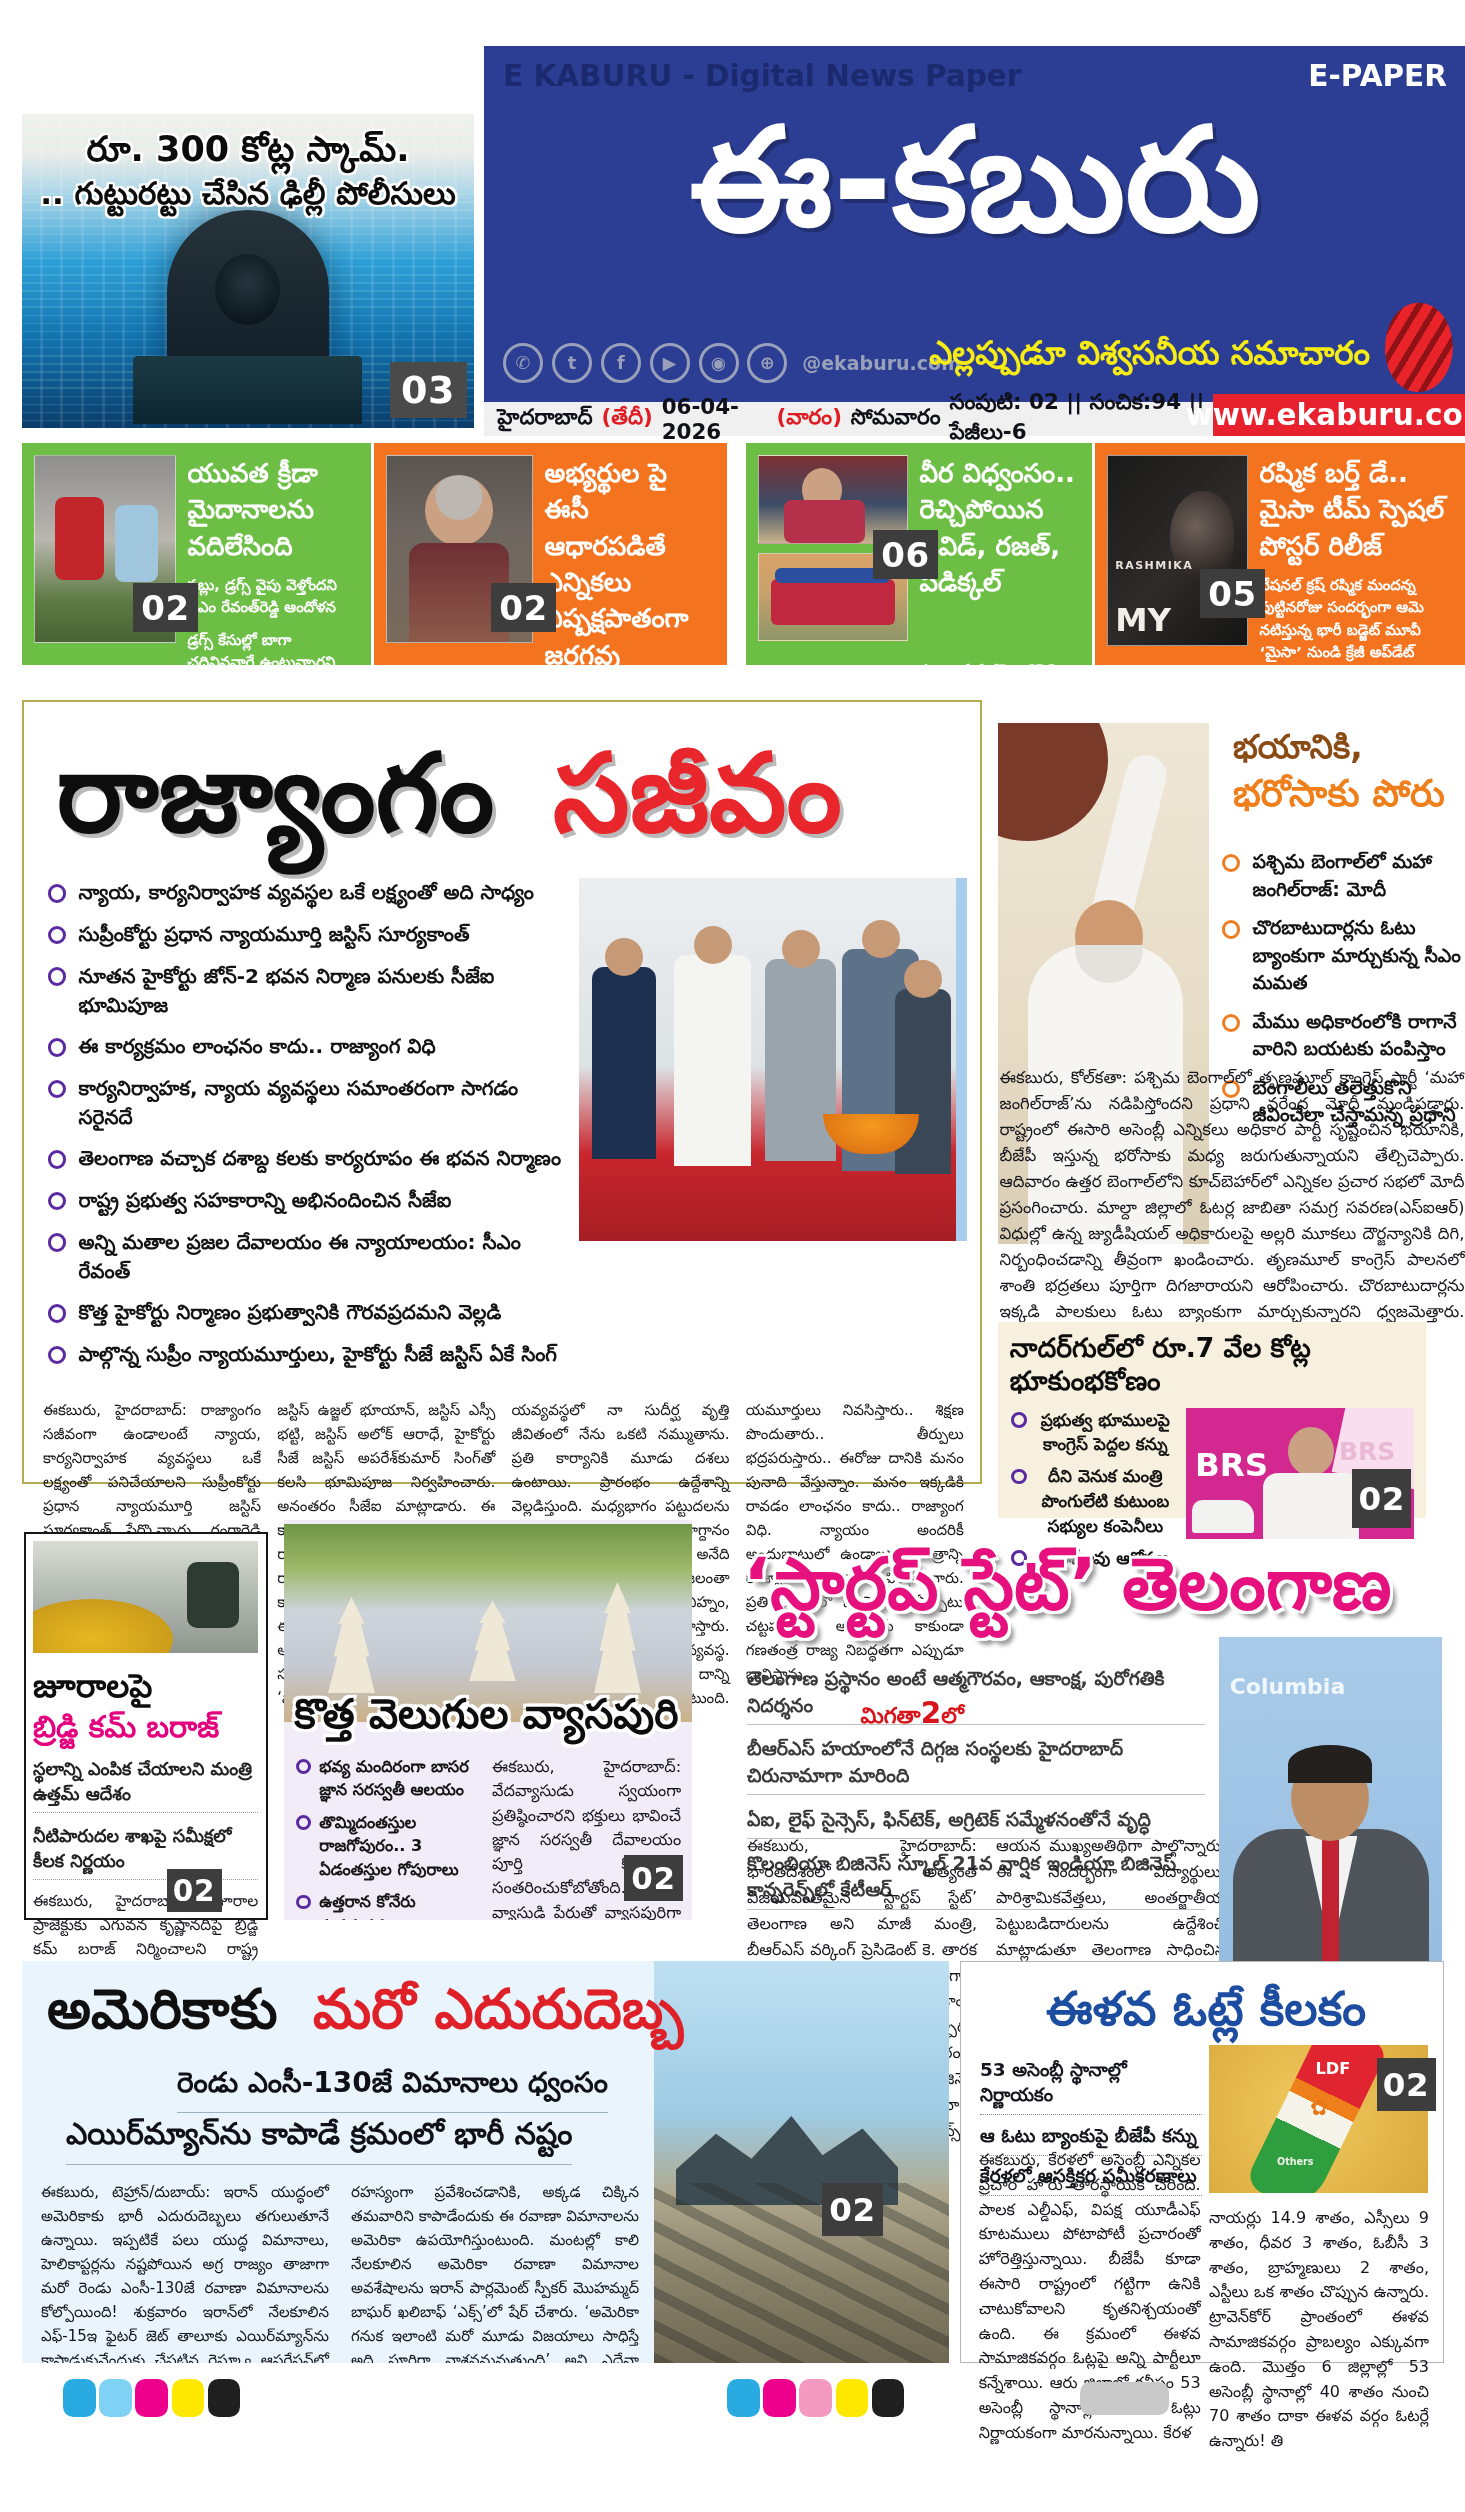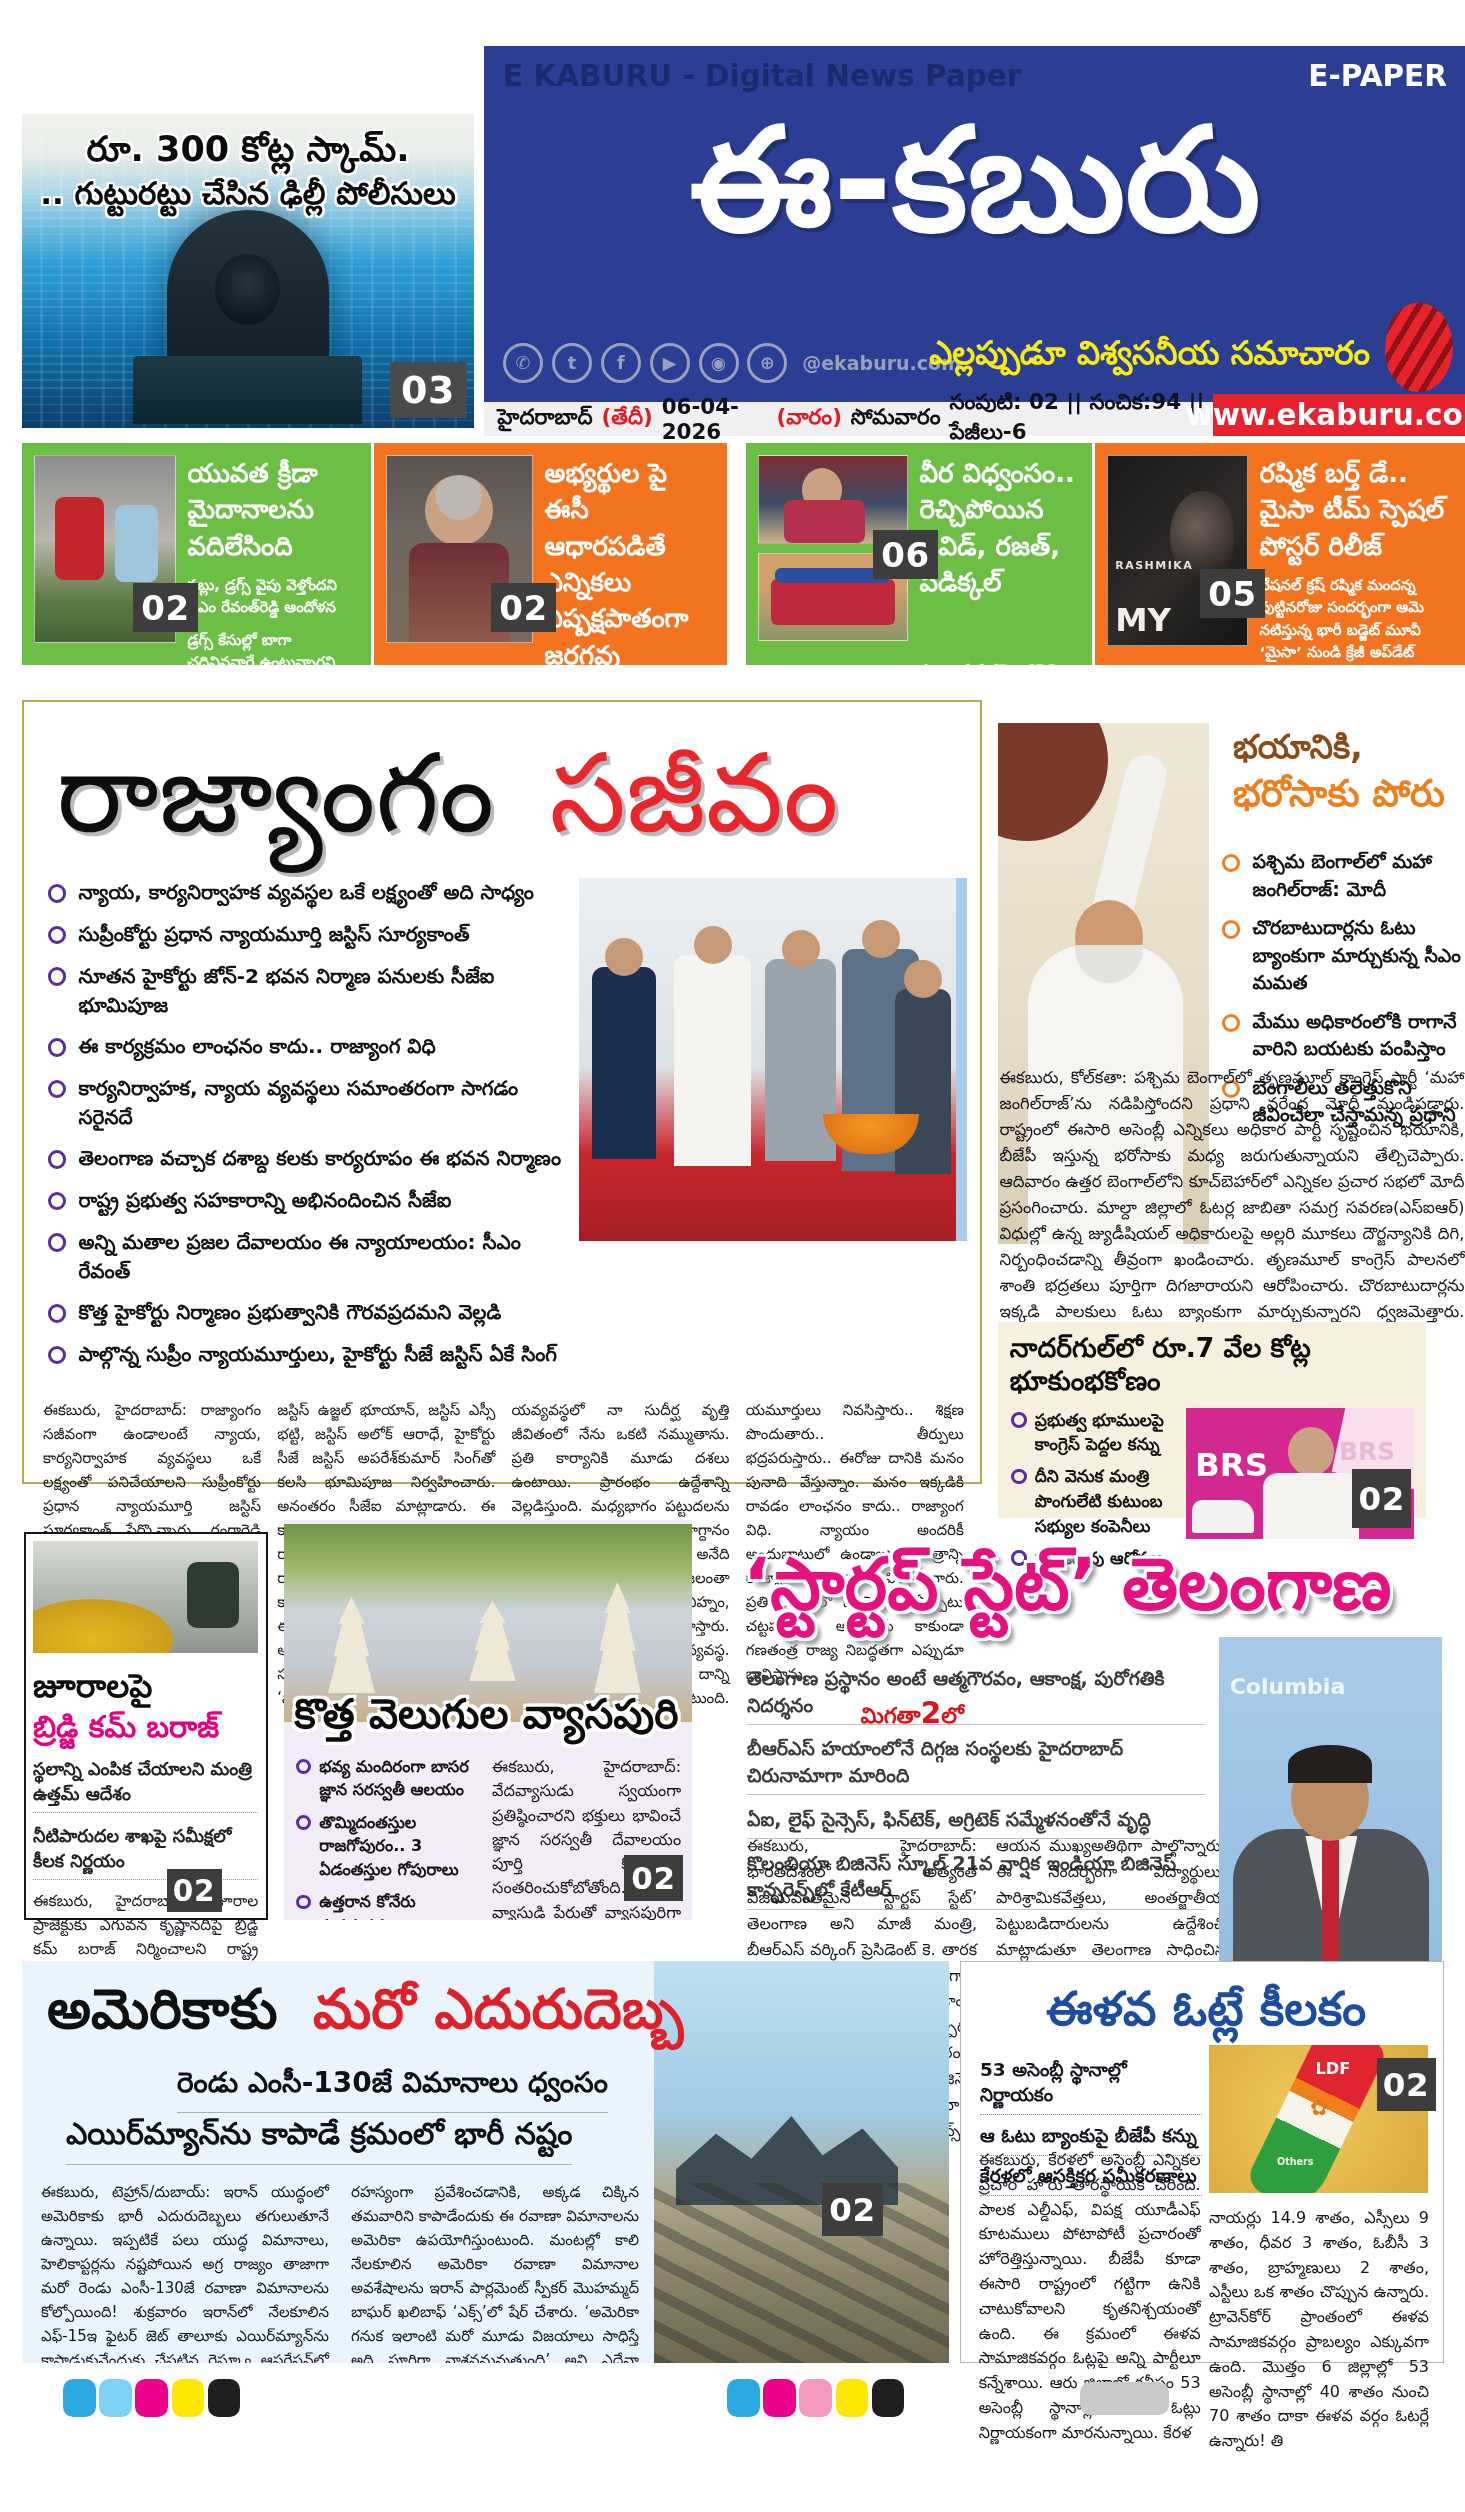--- a/index.html
+++ b/index.html
@@ -82,21 +82,21 @@
     background:radial-gradient(circle at 40% 40%,#6e6159 0%,#2c2624 75%);}
   .poster-name{position:absolute;left:7.4px;top:103px;font-size:11px;font-weight:bold;letter-spacing:1.5px;color:#e9e2da;}
   .poster-title{position:absolute;left:7.4px;bottom:5.9px;font-size:32.5px;font-weight:900;color:#f2efe9;}
   .b-t1{left:111px;top:140px;}
   .b-t2{left:117px;top:140px;}
   .b-t3{left:127px;top:87px;}
   .b-t4{left:105px;top:126px;text-align:right;}
 
   
   .lead{left:22px;top:700px;width:960px;height:784px;border:2.2px solid #b3aa52;background:#fff;box-sizing:border-box;}
-  .lead-head{padding:26.6px 0 0 32.5px;font-size:109px;font-weight:400;line-height:1.2;white-space:nowrap;}
+  .lead-head{padding:26.6px 0 0 32.5px;font-size:109px;font-weight:700;line-height:1.2;white-space:nowrap;}
   .lead-head .blk{color:#0d0d0d;text-shadow:3.7px 3.7px 0 #b9b9b9;}
   .lead-head .red{color:#e8262c;text-shadow:3.7px 3.7px 0 #b9b9b9;margin-left:20.7px;}
   .lead-flex{display:flex;gap:13.3px;padding:19px 13.3px 0 22px;}
   .lead-bullets{width:526px;}
   .blt{position:relative;padding-left:32.5px;font-size:20px;font-weight:700;color:#141414;line-height:1.45;margin-bottom:12.6px;}
   .blt::before{content:"";position:absolute;left:1.5px;top:5.9px;width:12.6px;height:12.6px;border-radius:50%;border:3.7px solid #5b2aa0;}
   .blt-orange::before{border-color:#f07d22;}
   .lead-photo{width:381px;height:363px;position:relative;border-right:11.8px solid #aacdee;
     background:linear-gradient(180deg,#eceff1 0%,#dde2e5 52%,#c9262d 76%,#a61e24 100%);overflow:hidden;}
   .fig{position:absolute;border-radius:11.8px 11.8px 0 0;}
@@ -127,21 +127,21 @@
   .modi-bullets{position:absolute;left:222px;top:161px;width:250px;}
   .modi-bullets .blt{font-size:19px;margin-bottom:11px;}
   .modi-body{position:absolute;left:1.5px;top:378px;width:465px;font-size:16.6px;line-height:1.57;text-align:justify;color:#15151d;}
   .inline-more{color:#d8151b;font-weight:900;font-size:20.7px;white-space:nowrap;}
   .inline-more .num{font-size:26.6px;}
 
   
   .brs{left:998px;top:1322px;width:428px;height:196px;background:#f7f0df;box-sizing:border-box;padding:8.9px 11.8px;}
   .brs-head{font-size:26.6px;font-weight:800;color:#0d0d0d;line-height:1.25;}
   .brs-flex{display:flex;gap:10.3px;margin-top:10.3px;}
-  .brs-bullets{width:171px;}
+  .brs-bullets{width:171px;text-align:center;}
   .brs-bullets .blt{font-size:17px;margin-bottom:7.4px;padding-left:25px;}
   .brs-bullets .blt::before{width:9.6px;height:9.6px;border-width:3px;top:4.4px;}
   .brs-photo{position:relative;width:235px;height:131px;background:#d3288f;overflow:hidden;}
   .brs-sq{position:absolute;right:-14.8px;top:-14.8px;width:89px;height:89px;background:rgba(255,255,255,.85);transform:rotate(12deg);}
   .brs-label{position:absolute;left:8.9px;top:38px;font-size:32.5px;font-weight:900;color:#fff;}
   .brs-label2{position:absolute;right:19px;top:29.5px;font-size:25px;font-weight:900;color:#e9b9d6;}
   .brs-man-h{position:absolute;left:102px;top:19px;width:46px;height:49px;border-radius:50%;background:#caa183;}
   .brs-man-b{position:absolute;left:77px;top:65px;width:96px;height:66px;border-radius:14.8px 14.8px 0 0;background:#f4f3ef;}
   .brs-car{position:absolute;left:5.9px;bottom:5.9px;width:62px;height:32.5px;border-radius:10.3px 16.2px 3px 3px;background:#f2f2f0;}
   .b-brs{right:3px;bottom:10.3px;width:59px;height:59px;font-size:32.5px;}

